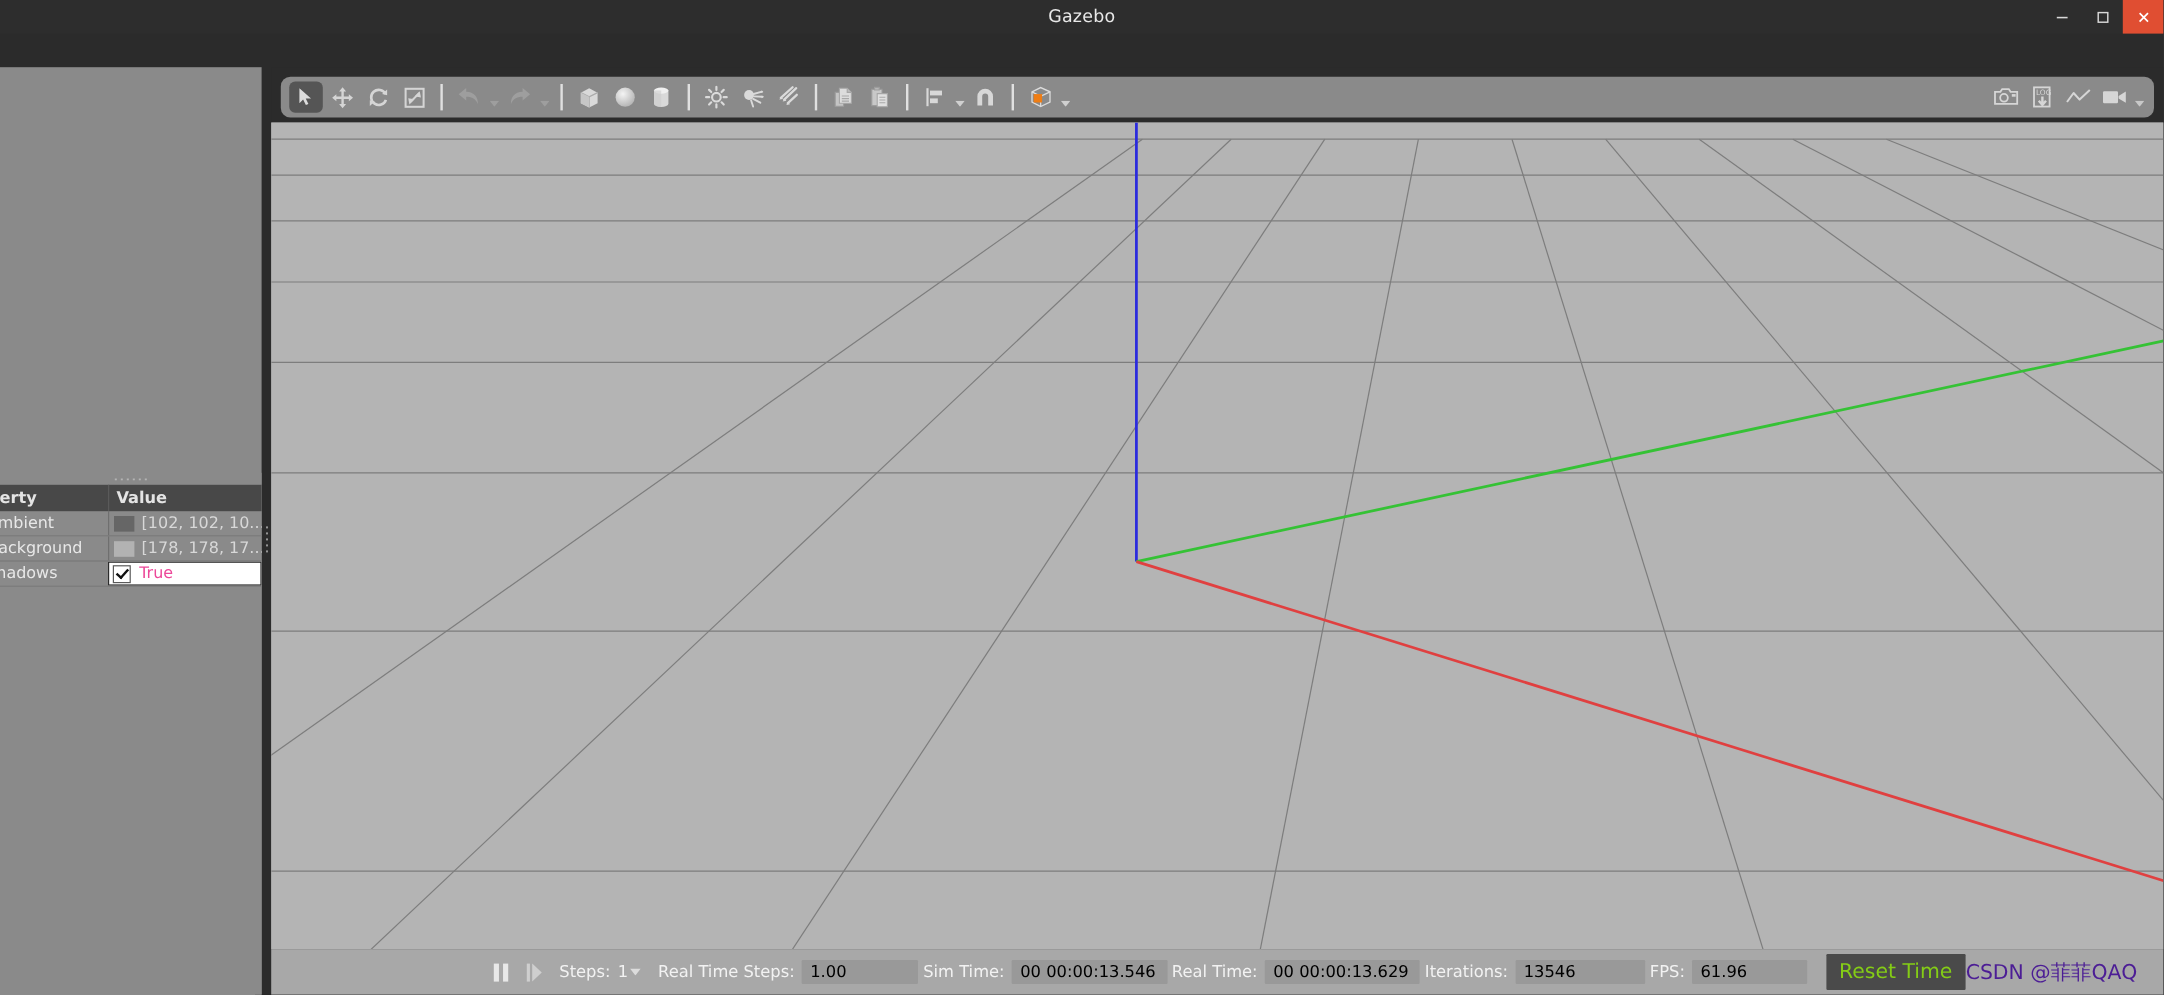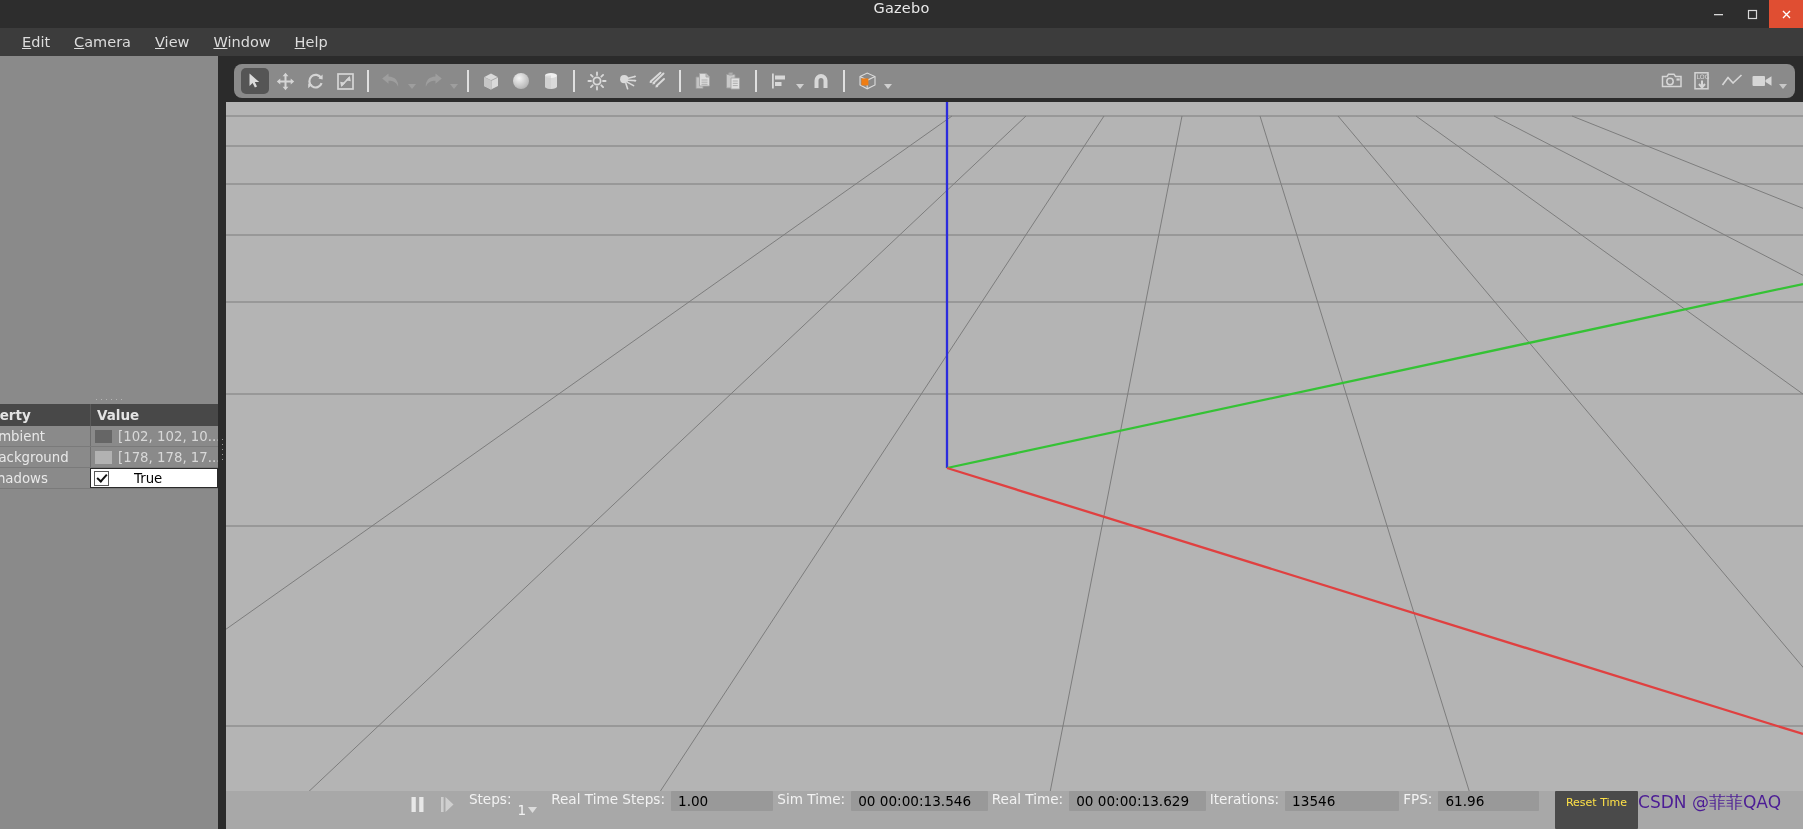--- a/index.html
+++ b/index.html
@@ -22,21 +22,21 @@
   }
 
   
   .titlebar {
     position: absolute;
     top: 0; left: 0;
     width: 1803px;
     height: 28px;
     background: #2d2d2d;
     display: flex;
-    align-items: flex-start;
+    align-items: center;
     justify-content: center;
   }
   .titlebar-title {
     color: #e8e8e8;
     font-size: 14.5px;
     letter-spacing: 0.2px;
   }
   .win-buttons {
     position: absolute;
     right: 0; top: 0;
@@ -211,24 +211,23 @@
     border-left: 1px solid #6f6f6f;
     padding-left: 4px;
     box-sizing: border-box;
     color: #d8d8d8;
     font-size: 13.3px;
     white-space: nowrap;
     overflow: hidden;
   }
   .prop-row.editing .value {
     background: #ffffff;
-    color: #000000;
+    color: #ec4899;
     border: 1px solid #2b2b2b;
     padding-left: 3px;
-    gap: 18px;
   }
   .swatch {
     width: 17px;
     height: 13px;
     margin-right: 6px;
     flex: none;
   }
   .cbox {
     width: 13px;
     height: 13px;
@@ -333,20 +332,21 @@
   }
   .viewport svg { display: block; }
 
   
   .statusbar {
     position: absolute;
     left: 0; right: 0; bottom: 0;
     height: 38px;
     background: #a8a8a8;
     display: flex;
+    align-items: center;
     padding-left: 180px;
     box-sizing: border-box;
   }
   .sb-icon {
     width: 26px;
     height: 26px;
     display: flex;
     align-items: center;
     justify-content: center;
     margin-right: 6px;
@@ -375,22 +375,22 @@
     margin-right: 2px;
   }
   .sb-spin {
     display: flex;
     align-items: center;
     margin-right: 10px;
     cursor: pointer;
   }
   .sb-btn {
     background: #4a4a4a;
-    color: #fde047;
-    font-size: 11px;
+    color: #84cc16;
+    font-size: 17px;
     padding: 5px 11px;
     margin-left: 16px;
     cursor: pointer;
     border-radius: 1px;
     white-space: nowrap;
   }
   .watermark {
     margin-left: auto;
     margin-right: 22px;
     color: #4c1d95;
@@ -417,27 +417,20 @@
         </svg>
       </div>
       <div class="win-btn close">
         <svg width="11" height="11" viewBox="0 0 11 11">
           <path d="M2 2 L9 9 M9 2 L2 9" stroke="#ffffff" stroke-width="1.4" fill="none"></path>
         </svg>
       </div>
     </div>
   </div>
 
-  <div class="menubar">
-    <div class="menu-item"><span class="mn">E</span>dit</div>
-    <div class="menu-item"><span class="mn">C</span>amera</div>
-    <div class="menu-item"><span class="mn">V</span>iew</div>
-    <div class="menu-item"><span class="mn">W</span>indow</div>
-    <div class="menu-item"><span class="mn">H</span>elp</div>
-  </div>
 
   <div class="leftpanel">
 
 
 
     <div class="splitter">
       <div class="splitter-dots"></div>
     </div>
 
     <div class="proptable">

